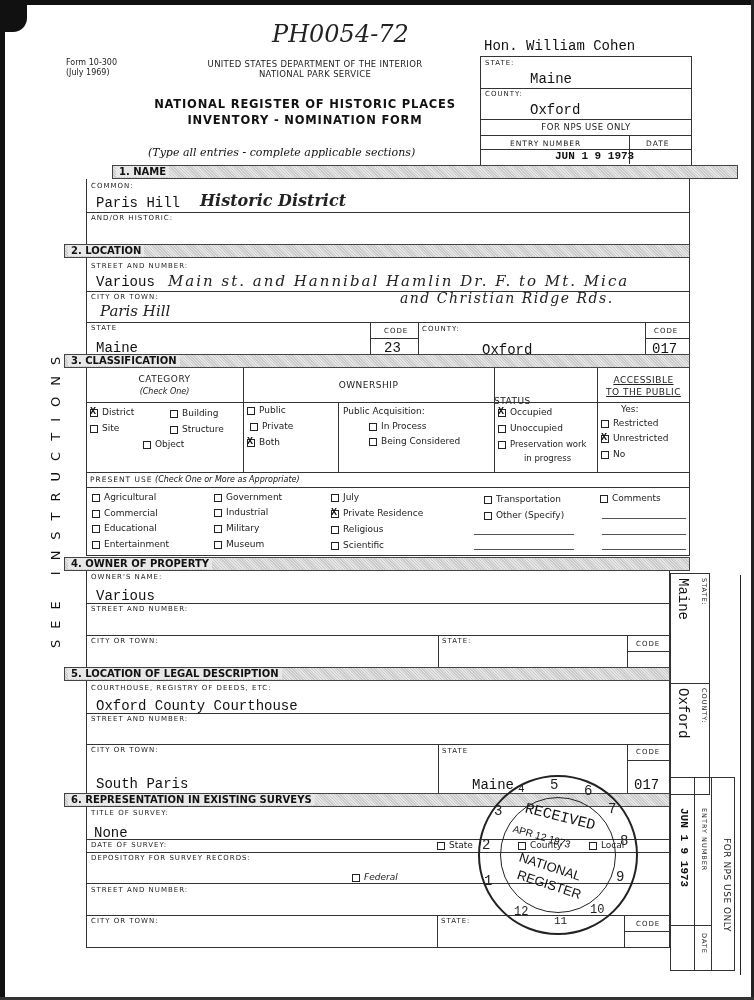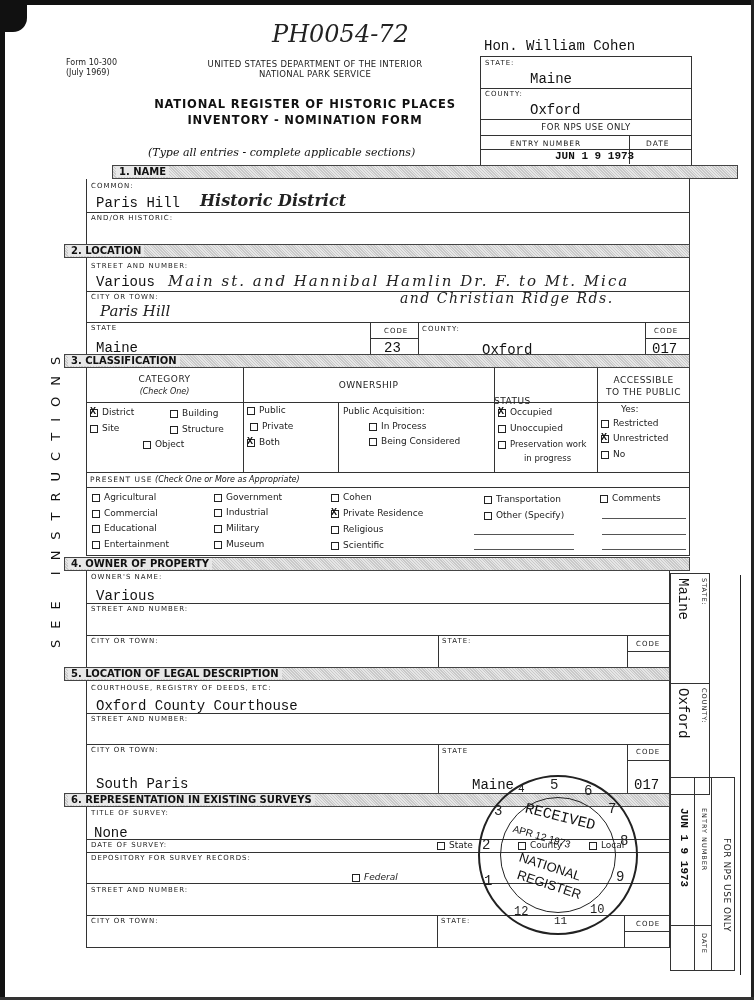--- a/index.html
+++ b/index.html
@@ -114,21 +114,21 @@
 
 <div class="abs hl" style="left:86px;top:402px;width:604px;"></div>
 <div class="abs vl" style="left:243px;top:368px;height:104px;"></div>
 <div class="abs vl" style="left:494px;top:368px;height:104px;"></div>
 <div class="abs vl" style="left:597px;top:368px;height:104px;"></div>
 <div class="abs vl" style="left:338px;top:402px;height:70px;"></div>
 <div class="abs small" style="left:86px;top:374px;width:157px;text-align:center;letter-spacing:0.5px;">CATEGORY</div>
 <div class="abs small" style="left:86px;top:387px;width:157px;text-align:center;font-style:italic;font-size:8px;">(Check One)</div>
 <div class="abs small" style="left:243px;top:380px;width:251px;text-align:center;letter-spacing:0.5px;">OWNERSHIP</div>
 <div class="abs small" style="left:494px;top:396px;width:103px;text-align:left;letter-spacing:0.5px;">STATUS</div>
-<div class="abs small" style="left:597px;top:374px;width:93px;text-align:center;letter-spacing:0.5px;line-height:12px;">
+<div class="abs small" style="left:597px;top:374px;width:93px;text-align:center;letter-spacing:0.5px;line-height:12px;text-decoration:underline;">
   <div>ACCESSIBLE</div>
   <div>TO THE PUBLIC</div>
 </div>
 
 <div class="opt" style="left:90px;top:407px;"><span class="cb x"></span><span>District</span></div>
 <div class="opt" style="left:170px;top:408px;"><span class="cb"></span><span>Building</span></div>
 <div class="opt" style="left:90px;top:423px;"><span class="cb"></span><span>Site</span></div>
 <div class="opt" style="left:170px;top:424px;"><span class="cb"></span><span>Structure</span></div>
 <div class="opt" style="left:143px;top:439px;"><span class="cb"></span><span>Object</span></div>
 
@@ -157,21 +157,21 @@
 <div class="abs hl" style="left:86px;top:487px;width:604px;"></div>
 
 <div class="opt" style="left:92px;top:492px;"><span class="cb"></span><span>Agricultural</span></div>
 <div class="opt" style="left:92px;top:508px;"><span class="cb"></span><span>Commercial</span></div>
 <div class="opt" style="left:92px;top:523px;"><span class="cb"></span><span>Educational</span></div>
 <div class="opt" style="left:92px;top:539px;"><span class="cb"></span><span>Entertainment</span></div>
 <div class="opt" style="left:214px;top:492px;"><span class="cb"></span><span>Government</span></div>
 <div class="opt" style="left:214px;top:507px;"><span class="cb"></span><span>Industrial</span></div>
 <div class="opt" style="left:214px;top:523px;"><span class="cb"></span><span>Military</span></div>
 <div class="opt" style="left:214px;top:539px;"><span class="cb"></span><span>Museum</span></div>
-<div class="opt" style="left:331px;top:492px;"><span class="cb"></span><span>Cohen</span></div>
+<div class="opt" style="left:331px;top:492px;"><span class="cb"></span><span>July</span></div>
 <div class="opt" style="left:331px;top:508px;"><span class="cb x"></span><span>Private Residence</span></div>
 <div class="opt" style="left:331px;top:524px;"><span class="cb"></span><span>Religious</span></div>
 <div class="opt" style="left:331px;top:540px;"><span class="cb"></span><span>Scientific</span></div>
 <div class="opt" style="left:484px;top:494px;"><span class="cb"></span><span>Transportation</span></div>
 <div class="opt" style="left:484px;top:510px;"><span class="cb"></span><span>Other</span> <span style="">(Specify)</span></div>
 <div class="opt" style="left:600px;top:493px;"><span class="cb"></span><span>Comments</span></div>
 <div class="abs hl" style="left:474px;top:534px;width:100px;background:#555;"></div>
 <div class="abs hl" style="left:474px;top:549px;width:100px;background:#555;"></div>
 <div class="abs hl" style="left:602px;top:518px;width:84px;background:#555;"></div>
 <div class="abs hl" style="left:602px;top:534px;width:84px;background:#555;"></div>

